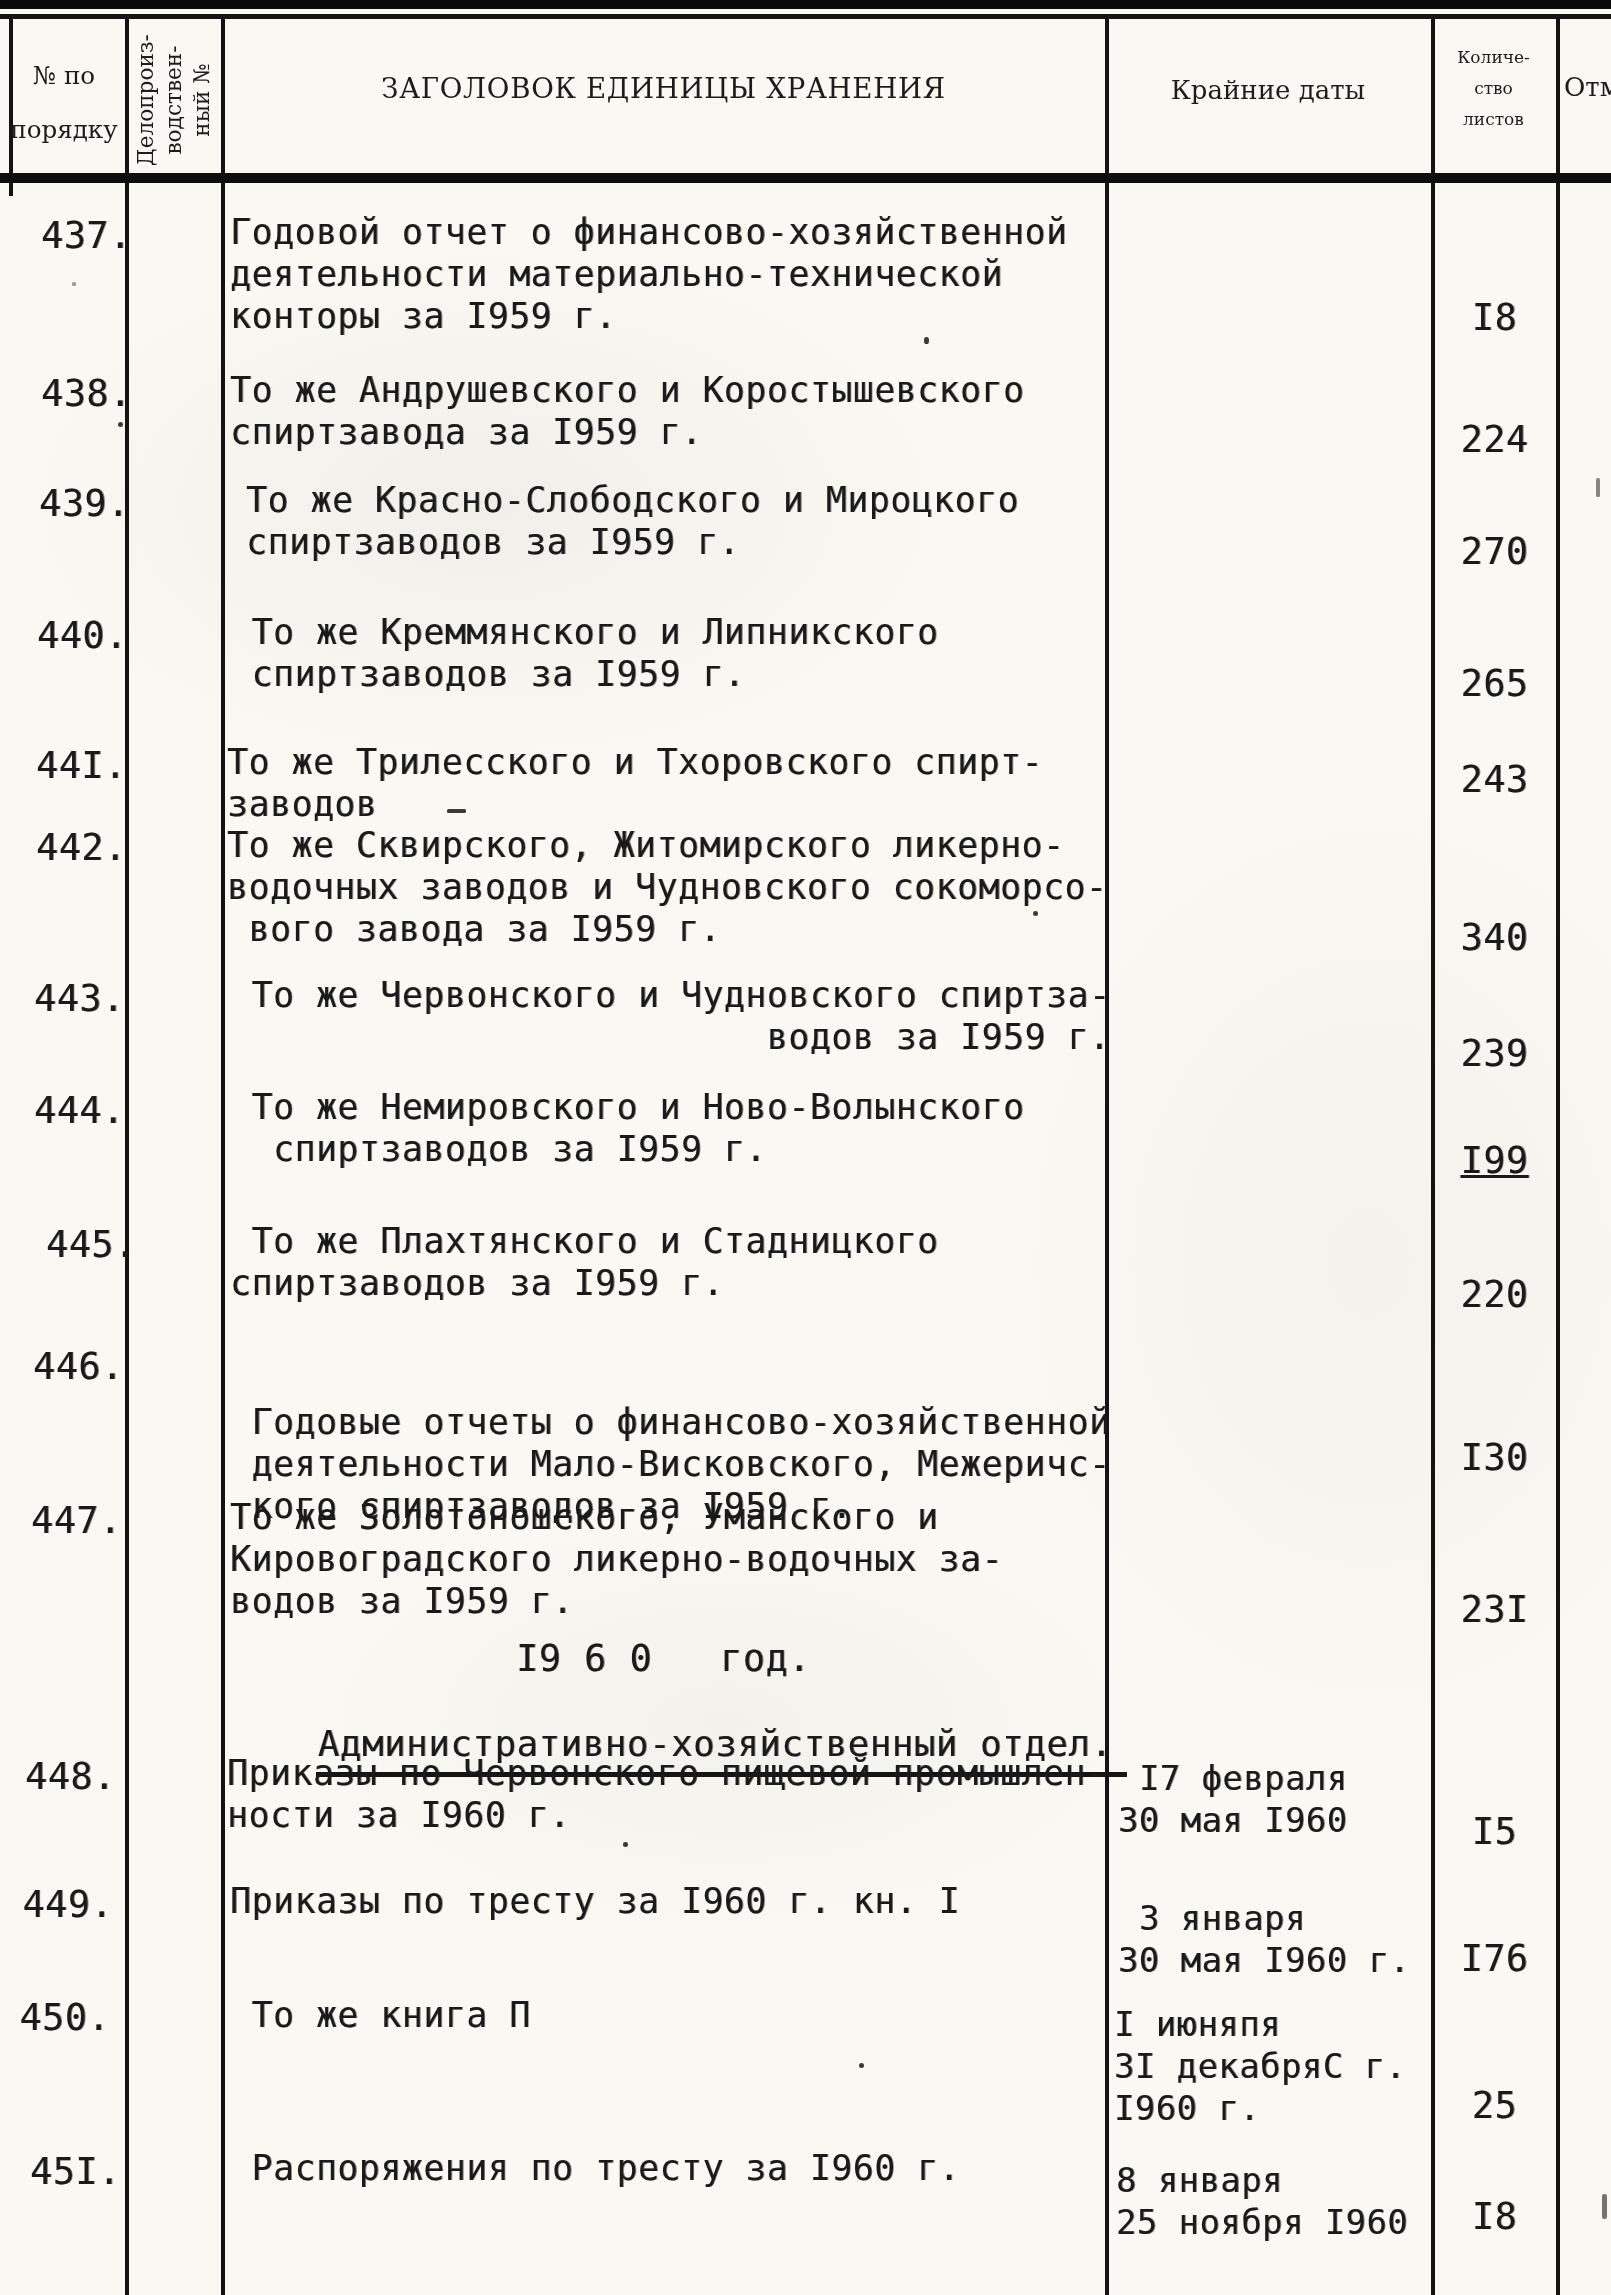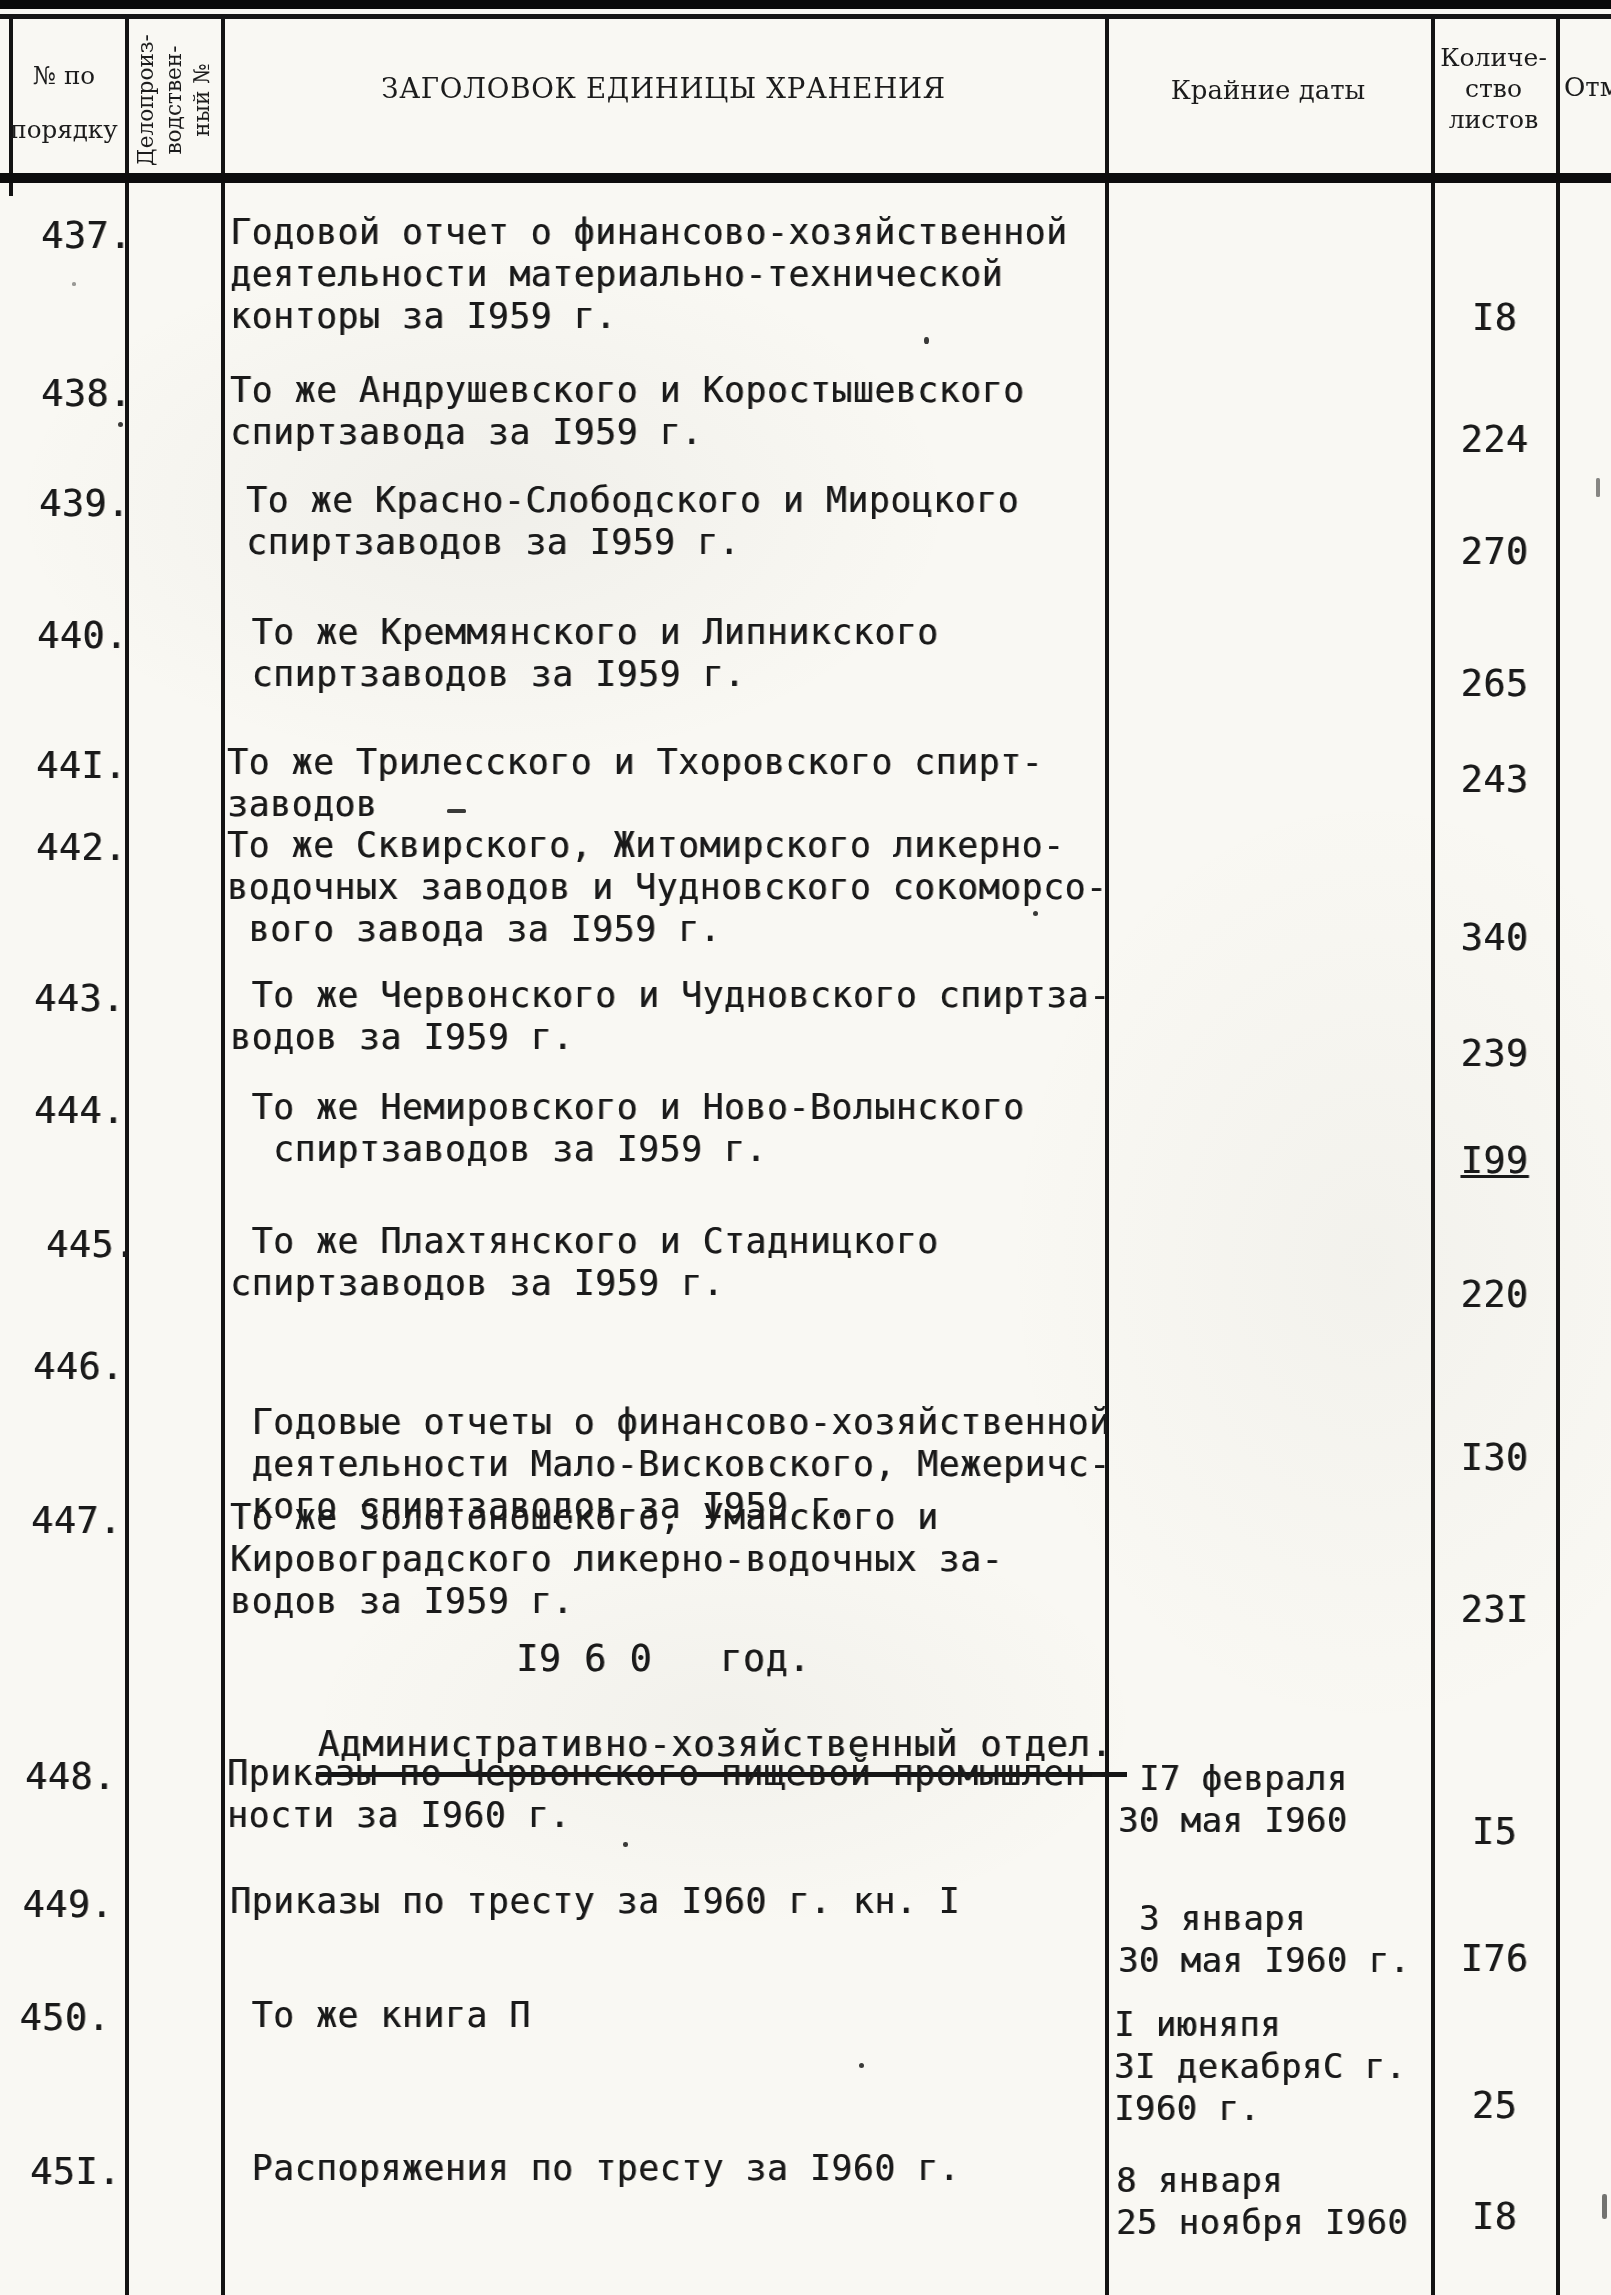--- a/index.html
+++ b/index.html
@@ -41,21 +41,21 @@
   .hc-record-inner{
     position:absolute;left:50%;top:50%;
     width:164px;
     transform:translate(-50%,-50%) rotate(-90deg);
     font-size:21.6px;line-height:28px;
     text-align:center;
     white-space:pre-line;
   }
   .hc-title{left:222px;top:72px;width:883px;font-size:27.6px;letter-spacing:0.7px;}
   .hc-dates{left:1105px;top:75px;width:326px;font-size:26px;}
-  .hc-count{left:1431px;top:42px;width:125px;font-size:25px;line-height:31px;}
+  .hc-count{left:1431px;top:42px;width:125px;font-size:17px;line-height:31px;}
   .hc-note{left:1564px;top:72px;width:48px;font-size:26px;text-align:left;}
   
   .tw{
     position:absolute;
     white-space:pre-wrap;
     font-size:35px;
     line-height:42px;
     letter-spacing:0.4px;
     text-shadow:0.9px 0 0 rgba(25,25,25,0.5);
   }
@@ -128,21 +128,21 @@
       <div class="tw row-num" style="left: 36px; top: 745px;">44I.</div>
       <div class="tw row-title" style="left: 227px; top: 741px;">То же Трилесского и Тхоровского спирт-
 заводов</div>
       <div class="tw row-count" style="left: 1431px; top: 759px;">243</div>
       <div class="tw row-num" style="left: 36px; top: 827px;">442.</div>
       <div class="tw row-title" style="left: 227px; top: 824px;">То же Сквирского, Житомирского ликерно-
 водочных заводов и Чудновского сокоморсо-
  вого завода за I959 г.</div>
       <div class="tw row-count" style="left: 1431px; top: 917px;">340</div>
       <div class="tw row-num" style="left: 34px; top: 978px;">443.</div>
-      <div class="tw row-title" style="left: 230px; top: 974px;"> То же Червонского и Чудновского спиртза-
+      <div class="tw row-title" style="left: 230px; top: 974px; text-align: right;"> То же Червонского и Чудновского спиртза-
 водов за I959 г.</div>
       <div class="tw row-count" style="left: 1431px; top: 1033px;">239</div>
       <div class="tw row-num" style="left: 34px; top: 1090px;">444.</div>
       <div class="tw row-title" style="left: 230px; top: 1086px;"> То же Немировского и Ново-Волынского
   спиртзаводов за I959 г.</div>
       <div class="tw row-count" style="left: 1431px; top: 1140px; text-decoration: underline;">I99</div>
       <div class="tw row-num" style="left: 46px; top: 1224px;">445.</div>
       <div class="tw row-title" style="left: 230px; top: 1220px;"> То же Плахтянского и Стадницкого
 спиртзаводов за I959 г.</div>
       <div class="tw row-count" style="left: 1431px; top: 1274px;">220</div>

